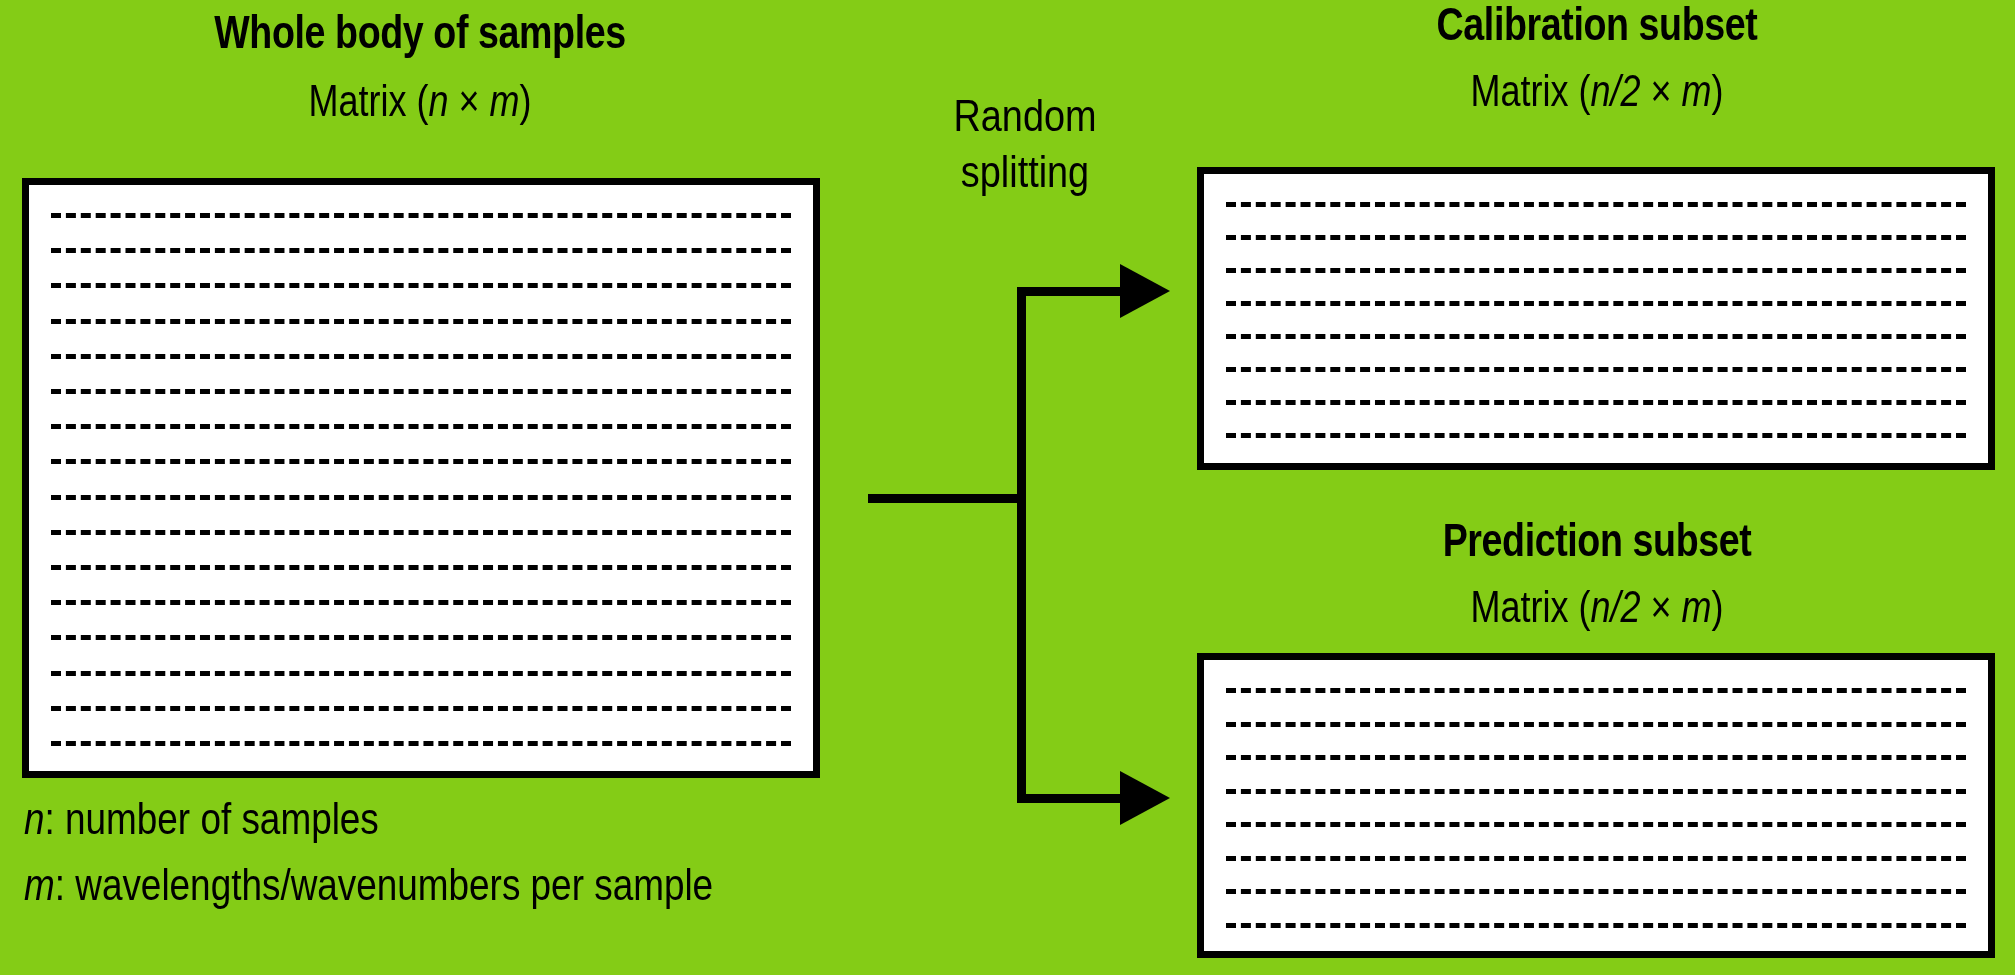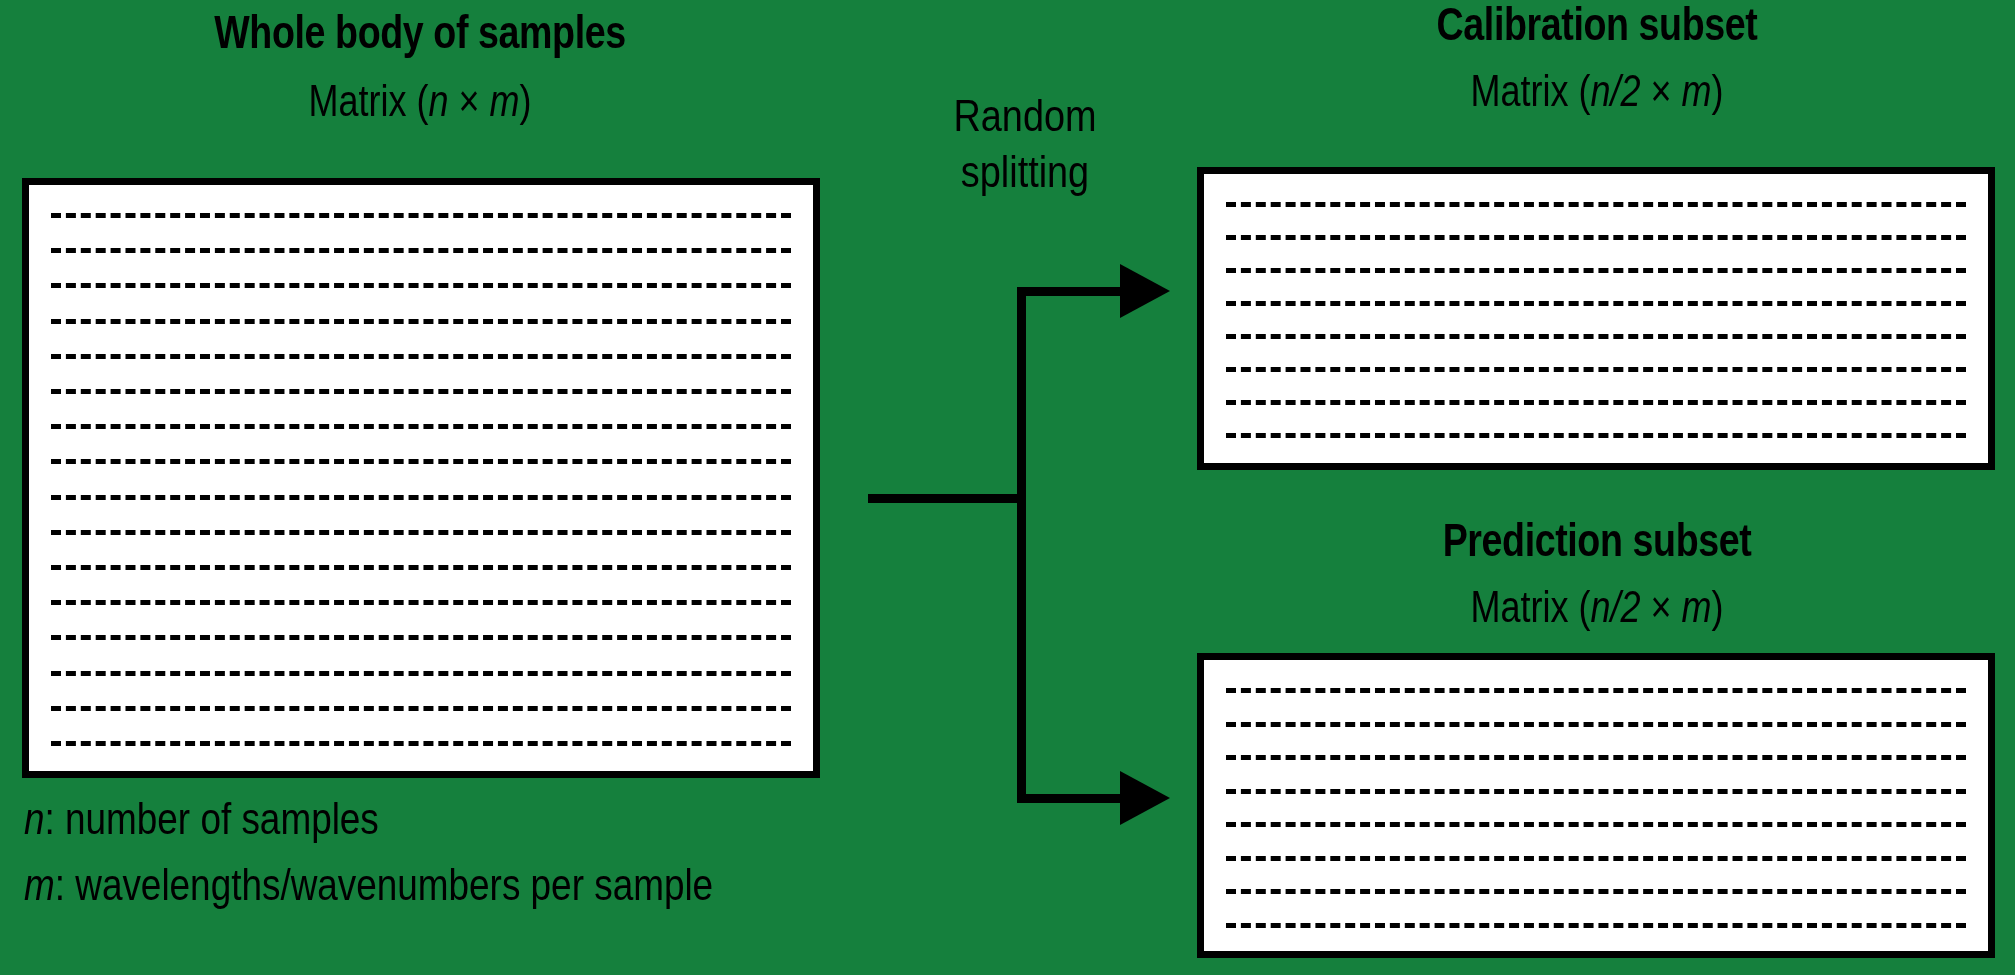--- a/index.html
+++ b/index.html
@@ -4,21 +4,21 @@
 <style>
   html, body {
     margin: 0;
     padding: 0;
     background: #ffffff;
   }
   #stage {
     position: relative;
     width: 2015px;
     height: 975px;
-    background: #15803d;
+    background: #84cc16;
     overflow: hidden;
     font-family: "Liberation Sans", "DejaVu Sans", sans-serif;
     color: #000000;
   }
 
   
   .ttl {
     position: absolute;
     font-weight: bold;
     font-size: 47px;

